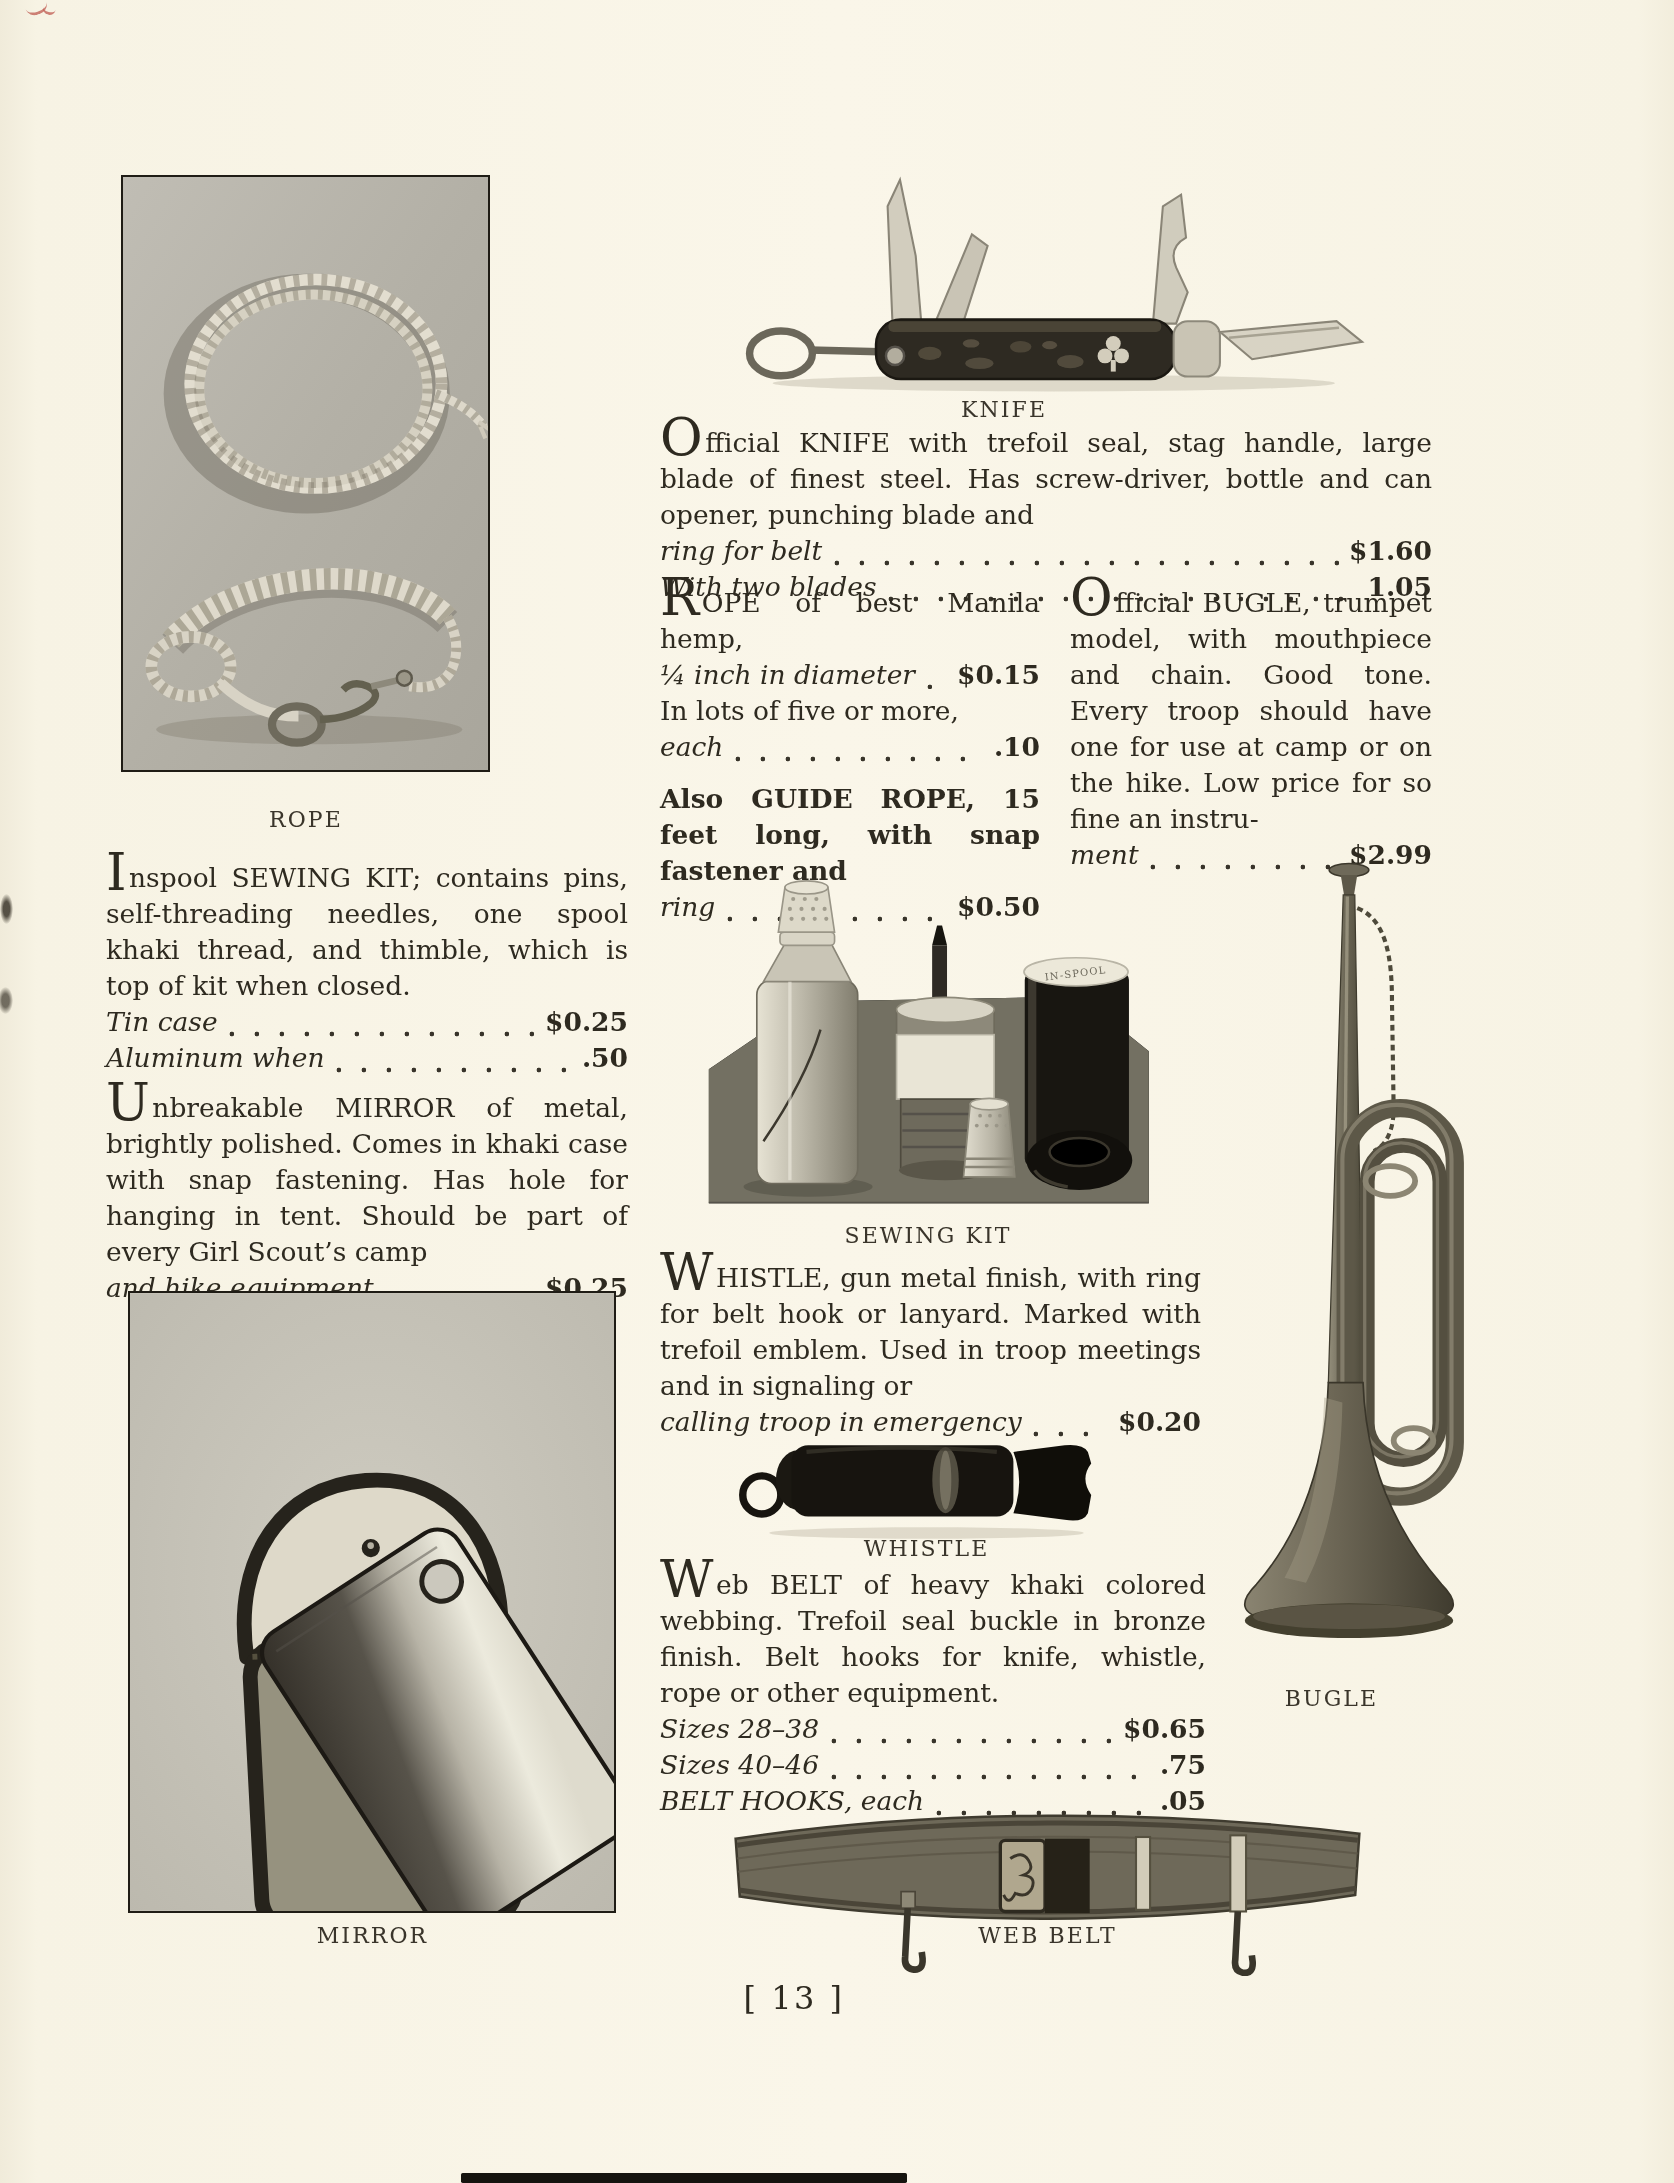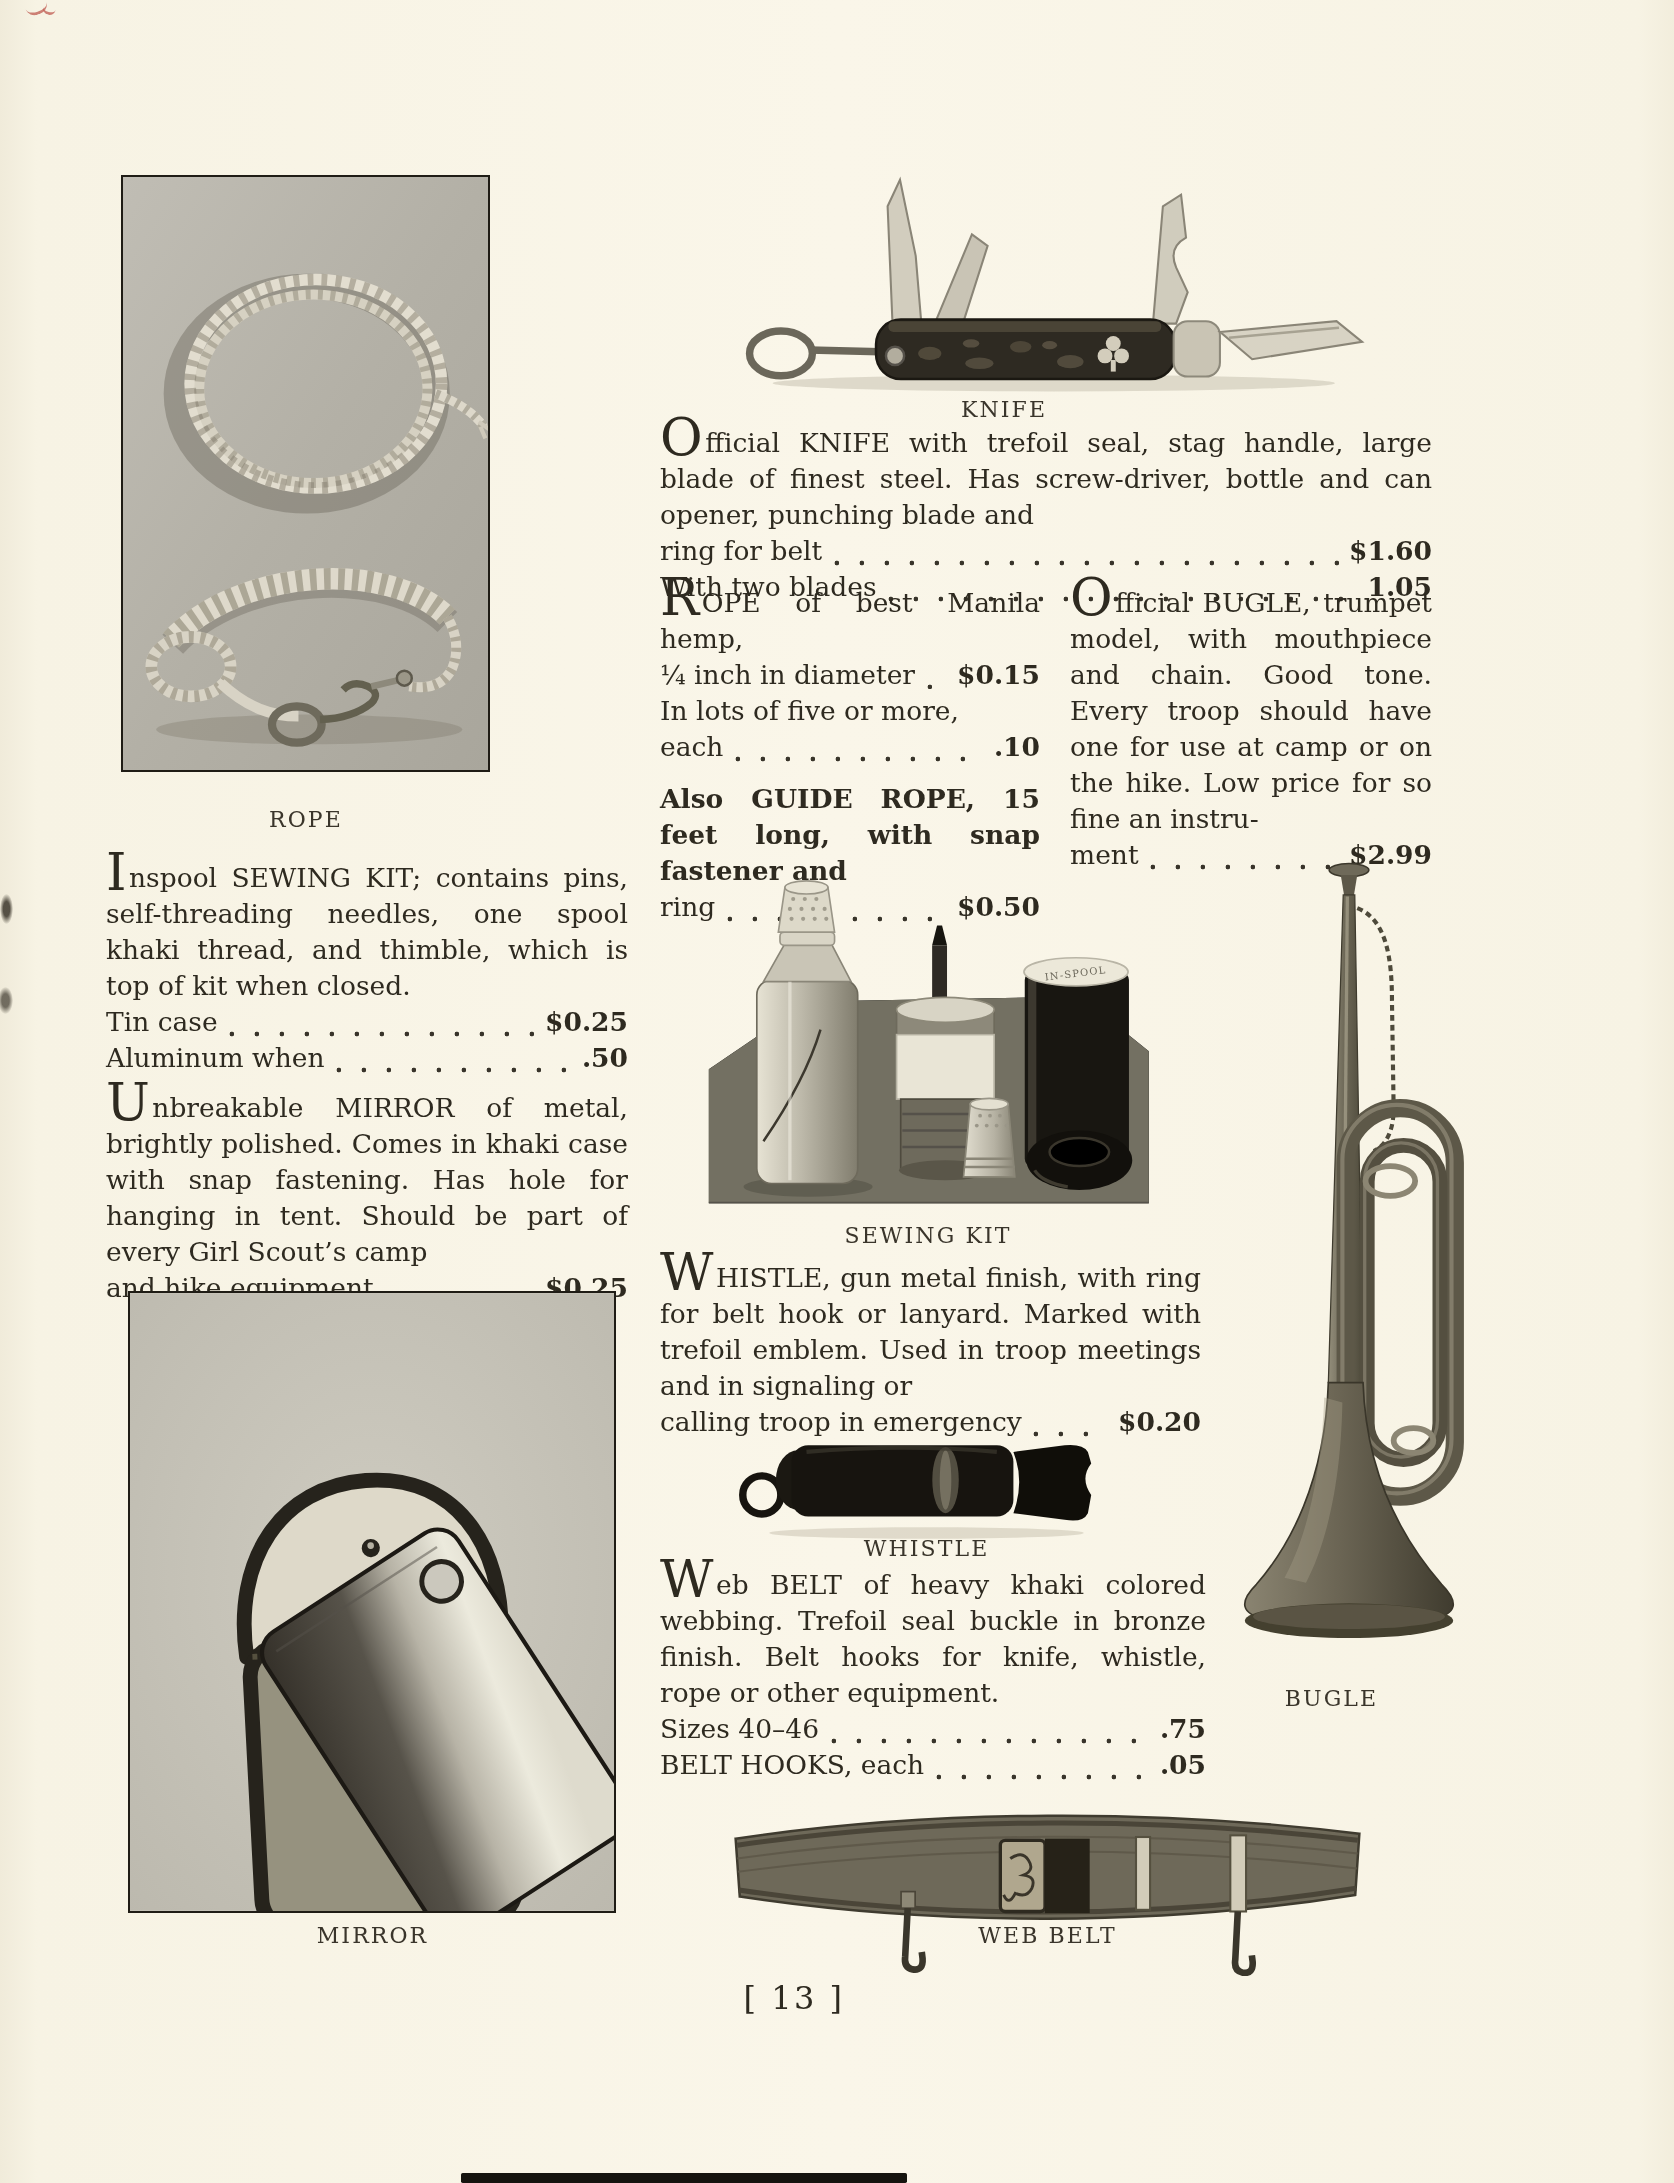--- a/index.html
+++ b/index.html
@@ -14,21 +14,21 @@
   .abs{position:absolute;}
   
   .photo-frame{border:2.5px solid #1f1c15;background:#b5b2a8;box-sizing:content-box;}
   .caption{
     text-align:center;font-size:22px;letter-spacing:2.1px;color:#3a352b;line-height:26.5px;
   }
   .para{margin:0;text-align:justify;font-size:26.5px;line-height:36px;}
   .para.gap{margin-top:16px;font-weight:bold;}
   .initial{font-size:52px;line-height:0;position:relative;top:3.3px;margin-right:2.5px;}
   .price-row{display:flex;align-items:baseline;font-size:26.5px;line-height:36px;}
-  .price-row .label{white-space:nowrap;}
+  .price-row .label{white-space:nowrap;font-style:italic;}
   .dots{
     flex:1;height:5.8px;margin:0 10px 3.3px 11.6px;align-self:flex-end;
     background-image:radial-gradient(circle at 2.9px 2.9px, rgba(46,42,32,.95) 2px, rgba(0,0,0,0) 2.6px);
     background-size:25px 5.8px;background-repeat:repeat-x;background-position:left bottom;
   }
   .price{font-weight:bold;white-space:nowrap;}
   .page-number{font-size:32px;text-align:center;letter-spacing:2.5px;}
   
   .red-mark{position:absolute;border-bottom:3.3px solid #bf5a50;border-radius:50%;opacity:.75;}
   .smudge{position:absolute;background:radial-gradient(ellipse at center,#3a352a 35%,rgba(58,53,42,0) 72%);border-radius:50%;}
@@ -312,20 +312,25 @@
       <path d="M 340 30 L 402 22 Q 424 20 430 30 L 434 44 Q 420 62 434 82 L 430 104 Q 424 116 402 112 L 340 104 Q 354 66 340 30 Z" fill="#100e09"></path>
     </svg>
   </div>
   <div class="abs caption" style="left:732px;top:1536px;width:389px;">WHISTLE</div>
 
   <div class="abs" style="left:660px;top:1567px;width:546px;">
     <p class="para">
       <span class="initial">W</span><span>eb BELT of heavy khaki colored webbing. Trefoil seal buckle in bronze finish. Belt hooks for knife, whistle, rope or other equipment.</span>
     </p>
     <div class="price-row">
+      <span class="label">Sizes 28–38</span>
+      <span class="dots"></span>
+      <span class="price">$0.65</span>
+    </div>
+    <div class="price-row">
       <span class="label">Sizes 40–46</span>
       <span class="dots"></span>
       <span class="price">.75</span>
     </div>
     <div class="price-row">
       <span class="label">BELT HOOKS, each</span>
       <span class="dots"></span>
       <span class="price">.05</span>
     </div>
   </div>

